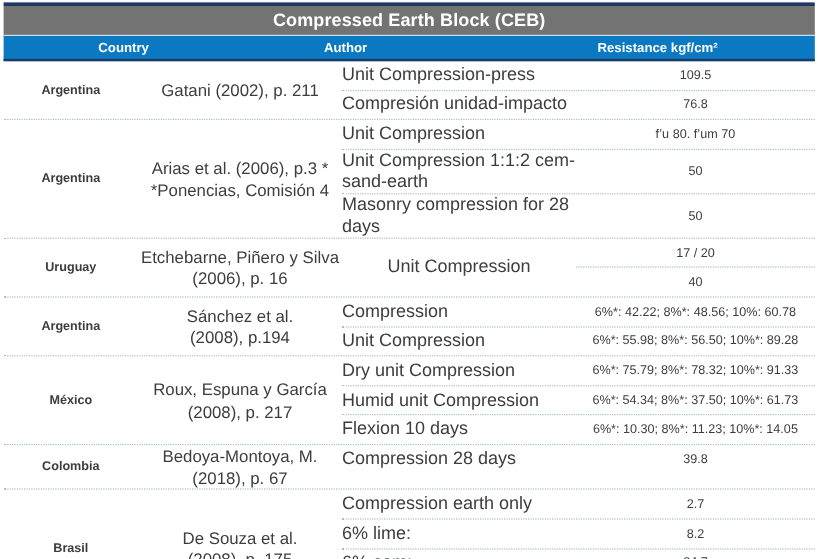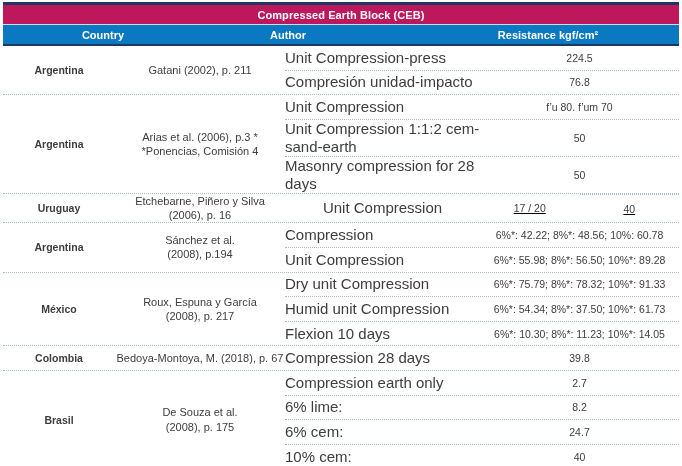--- a/index.html
+++ b/index.html
@@ -4,21 +4,21 @@
 <style>
   html,body{margin:0;padding:0;background:#ffffff;}
   body{
     width:682px;height:466px;position:relative;
     font-family:"Liberation Sans",sans-serif;
     -webkit-font-smoothing:antialiased;
   }
   .tbl{position:absolute;left:3px;top:2px;width:676px;}
   .topbar{height:3px;background:#1d3864;}
   .title-band{
-    background:#be185d;color:#fff;font-weight:bold;font-size:11px;
+    background:#737373;color:#fff;font-weight:bold;font-size:15px;
     text-align:center;padding:4px 0 3px 0;
     border-bottom:1px solid #c9dff1;
     letter-spacing:.1px;
   }
   .hdr-band{
     background:#0b79c2;color:#fff;font-weight:bold;font-size:11px;
     display:flex;align-items:center;
     border-bottom:2px solid #1d3864;
   }
   .hdr-band>div{padding:4px 0 3px 0;text-align:center;margin-left:44px;}
@@ -27,32 +27,32 @@
   .w-res{flex:1;}
 
   .grp{display:flex;align-items:stretch;}
   .grp + .grp{border-top:1px dotted #a3bdd1;}
   .country{
     width:112px;display:flex;align-items:center;justify-content:center;
     font-size:10.5px;color:#3d3d3d;font-weight:bold;
   }
   .author{
     width:170px;display:flex;flex-direction:column;align-items:center;justify-content:center;
-    font-size:11px;color:#3d3d3d;text-align:center;line-height:1.3;
+    font-size:14px;color:#3d3d3d;text-align:center;line-height:1.3;
   }
   .rows{flex:1;display:flex;flex-direction:column;}
   .row{display:flex;align-items:center;min-height:23.6px;}
   .row + .row{border-top:1px dotted #a3bdd1;}
   .test{width:195px;text-align:left;font-size:15px;color:#3d3d3d;line-height:1.2;}
   .val{flex:1;text-align:center;font-size:10.5px;color:#3d3d3d;white-space:nowrap;}
 
   
   .row-span{display:flex;align-items:stretch;flex:1;}
   .row-span .test{display:flex;align-items:center;justify-content:center;}
-  .vals{flex:1;display:flex;flex-direction:row;text-decoration:underline;}
+  .vals{flex:1;display:flex;flex-direction:column;}
   .vals .val{min-height:23.6px;display:flex;align-items:center;justify-content:center;}
   .vals .val + .val{border-top:1px dotted #a3bdd1;}
 
   .botline{height:2px;background:#7fa5c3;margin-top:1px;}
 </style>
 </head>
 <body>
 
 <div class="tbl">
   <div class="topbar"></div>
@@ -66,21 +66,21 @@
   </div>
 
   <div class="grp">
     <div class="country">Argentina</div>
     <div class="author">
       <span>Gatani (2002), p. 211</span>
     </div>
     <div class="rows">
       <div class="row">
         <div class="test">Unit Compression-press</div>
-        <div class="val">224.5</div>
+        <div class="val">109.5</div>
       </div>
       <div class="row">
         <div class="test">Compresión unidad-impacto</div>
         <div class="val">76.8</div>
       </div>
     </div>
   </div>
 
   <div class="grp">
     <div class="country">Argentina</div>

